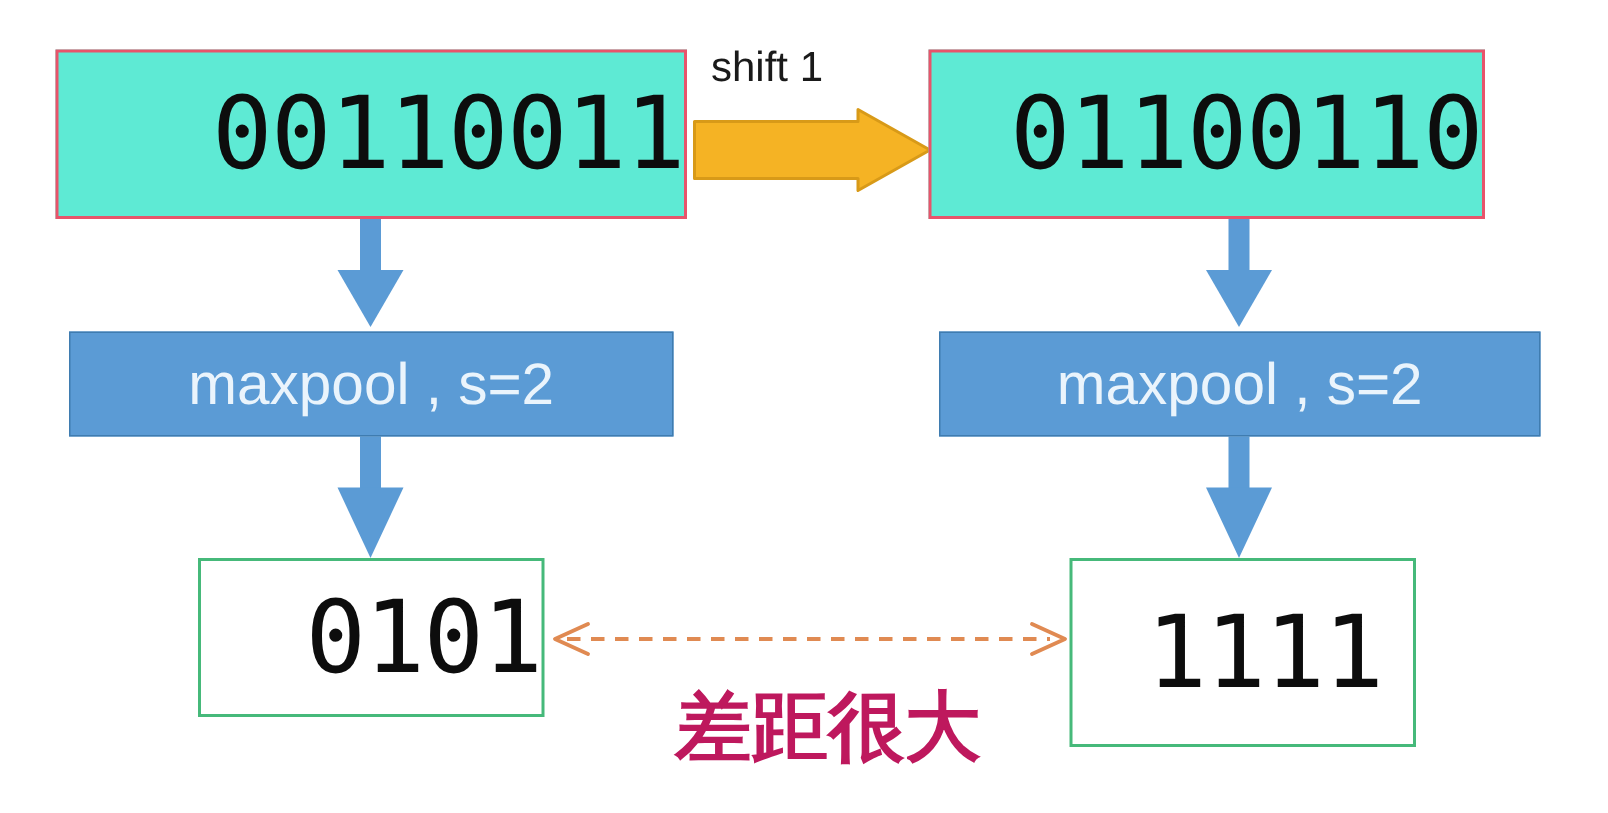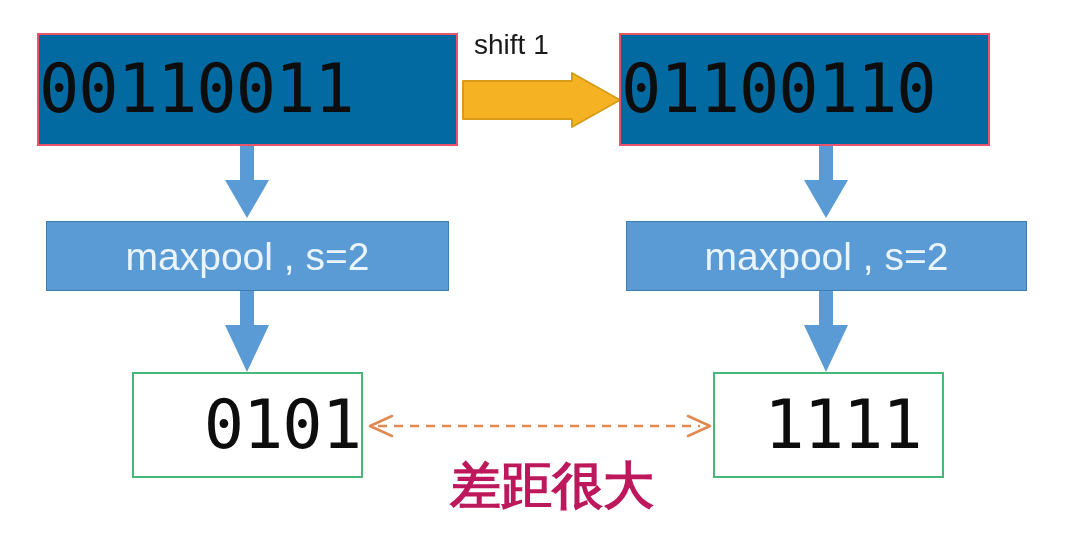--- a/index.html
+++ b/index.html
@@ -14,24 +14,24 @@
     background: #ffffff;
     overflow: hidden;
     font-family: "Liberation Sans", sans-serif;
   }
 
   
   .bitbox {
     position: absolute;
     box-sizing: border-box;
     border: 2px solid #e8546b;
-    background: #0369a1;
+    background: #5eead4;
     display: flex;
     align-items: center;
-    justify-content: flex-start;
+    justify-content: flex-end;
   }
   .bitbox .val {
     font-family: "DejaVu Sans Mono", "Liberation Mono", monospace;
     font-size: 67px;
     line-height: 1;
     color: #0d0d0d;
     letter-spacing: -1px;
     white-space: nowrap;
   }
 
@@ -160,19 +160,19 @@
   </div>
 
   <div class="poolbox" style="left:626px; top:221px; width:401px; height:70px;">
     <span class="val">maxpool , s=2</span>
   </div>
 
   <div class="outbox" style="left:132px; top:372px; width:231px; height:106px;justify-content:flex-end;">
     <span class="val">0101</span>
   </div>
 
-  <div class="outbox" style="left:713px; top:372px; width:231px; height:106px;padding-left:29px;">
+  <div class="outbox" style="left:713px; top:372px; width:231px; height:126px;padding-left:29px;">
     <span class="val">1111</span>
   </div>
 
   <div class="gap-label" style="left:450px; top:464px;">差距很大</div>
 
 </div>
 
 </body></html>

